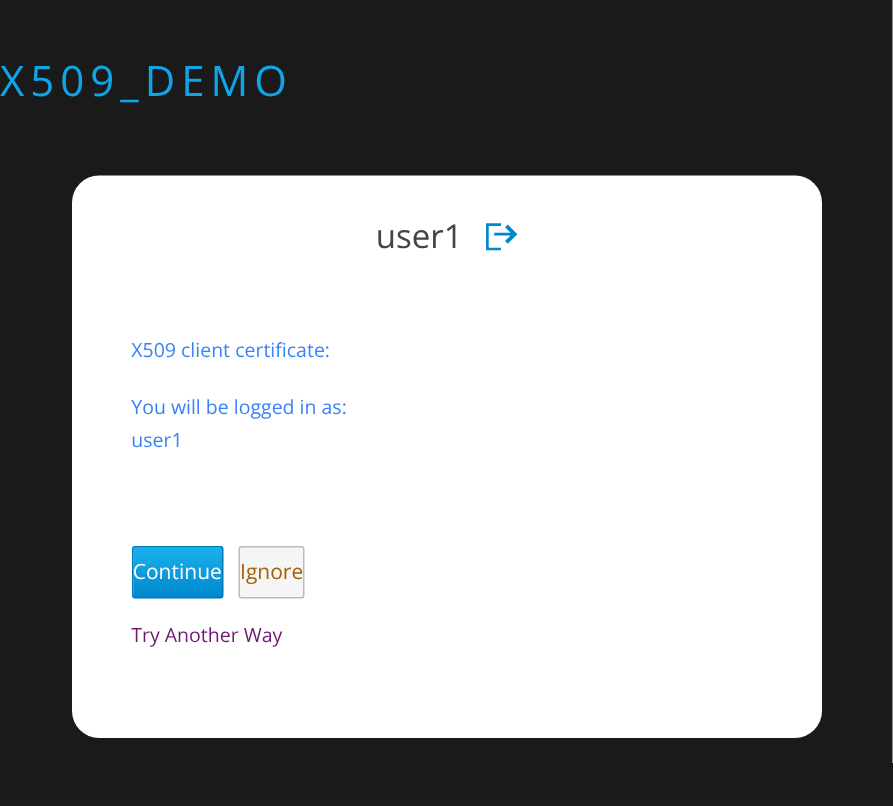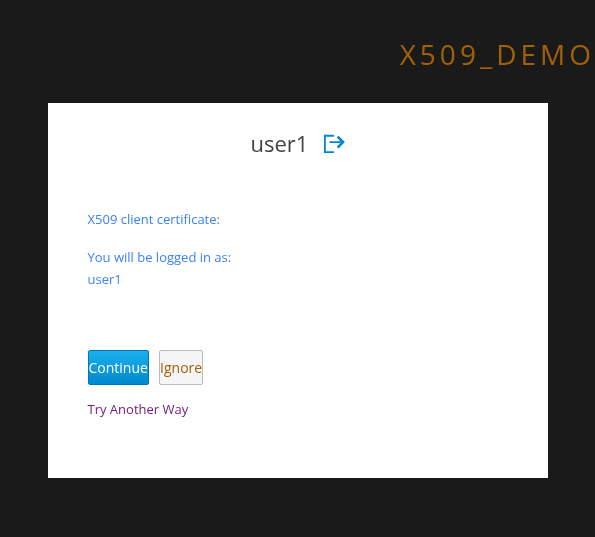--- a/index.html
+++ b/index.html
@@ -8,33 +8,34 @@
       box-sizing: border-box;
     }
     body {
       font-family: "Open Sans", -apple-system, BlinkMacSystemFont, "Segoe UI", Helvetica, Arial, sans-serif;
       background: #1a1a1a;
       width: 595px;
       height: 537px;
       overflow: hidden;
     }
     .page-title {
-      text-align: right;
-      color: #a16207;
+      text-align: left;
+      color: #0ea5e9;
       font-size: 28px;
       font-weight: 400;
       letter-spacing: 4px;
-      padding: 35px 0 30px 0;
+      padding: 35px 0 44px 0;
     }
     .login-card {
       background: #ffffff;
       margin: 0 auto;
       width: 500px;
       height: 375px;
       padding: 25px 40px 40px 40px;
+      border-radius: 18px;
     }
     .user-header {
       text-align: center;
       margin-bottom: 50px;
     }
     .user-name {
       font-size: 22px;
       color: #444;
       font-weight: 400;
       vertical-align: middle;

